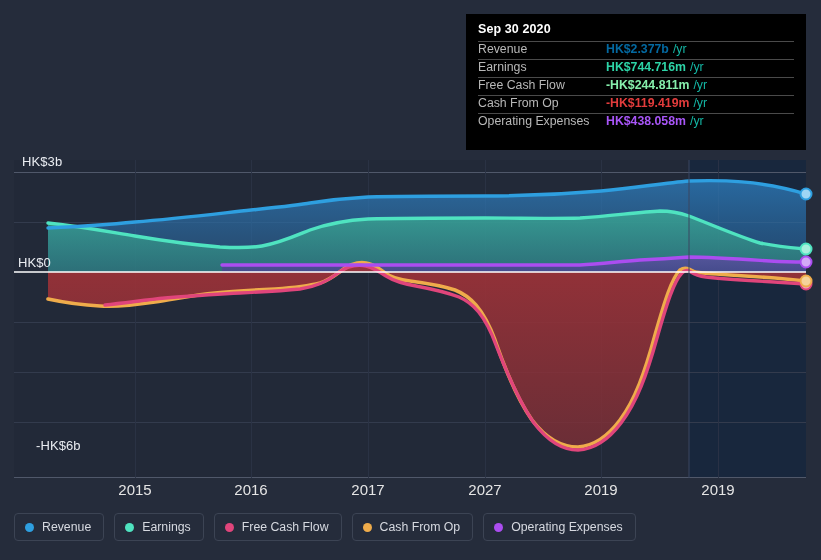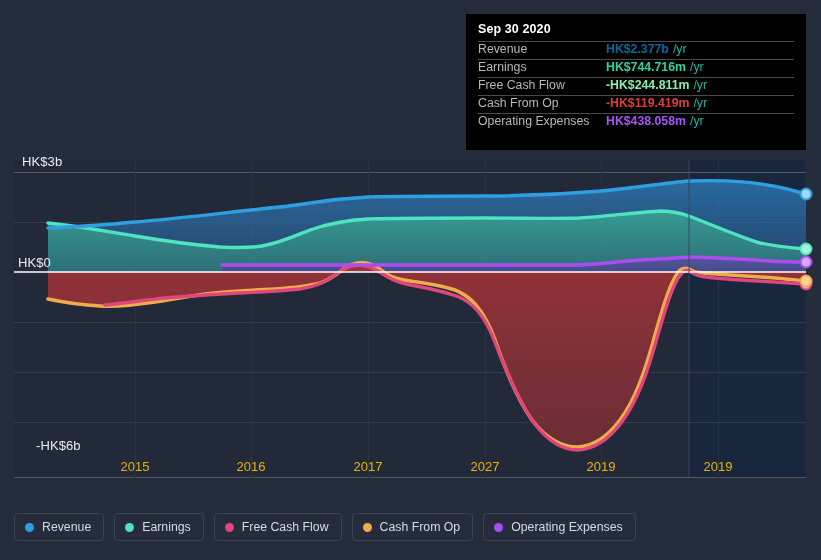--- a/index.html
+++ b/index.html
@@ -33,23 +33,23 @@
     letter-spacing: 0.1px;
     white-space: nowrap;
   }
   #y-label-top   { left: 22px; top: 154px; }
   #y-label-zero  { left: 18px; top: 255px; }
   #y-label-bot   { left: 22px; top: 438px; margin-left: 14px; }
 
   
   .x-label {
     position: absolute;
-    top: 459px;
-    font-size: 13px;
-    color: #eab308;
+    top: 481px;
+    font-size: 15px;
+    color: #e5e5e5;
     transform: translateX(-50%);
     white-space: nowrap;
   }
 
   
   #tooltip {
     position: absolute;
     left: 466px;
     top: 14px;
     width: 340px;

